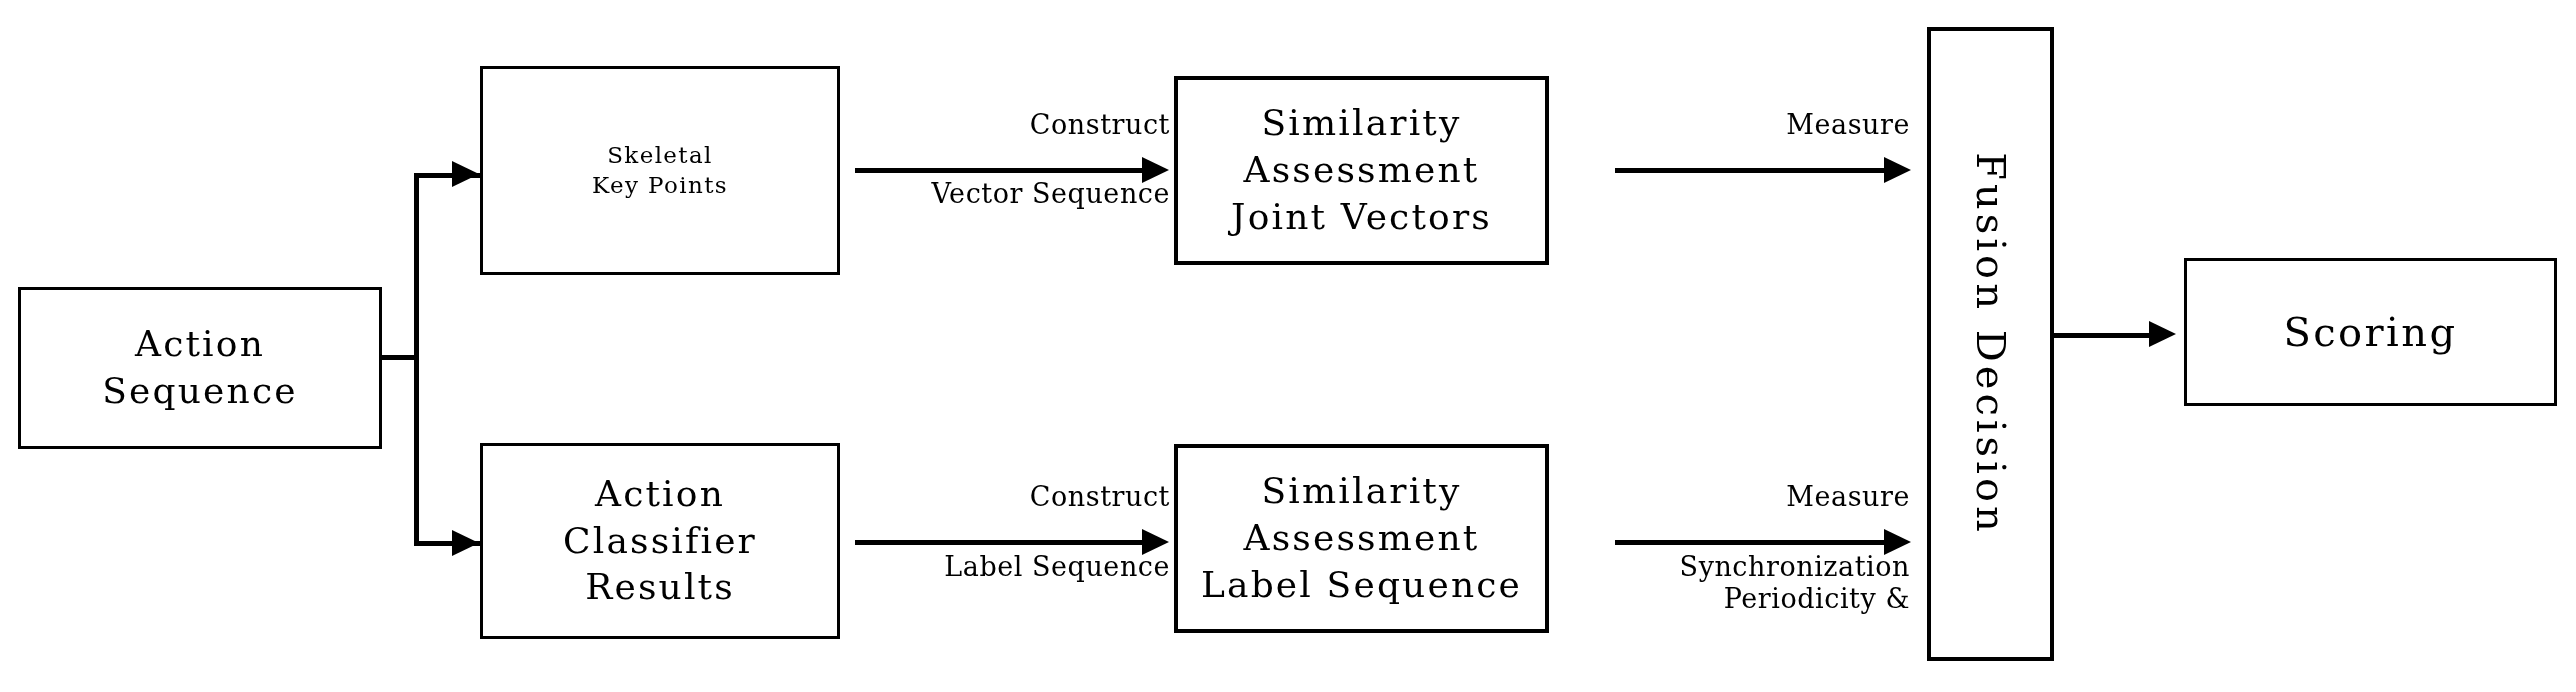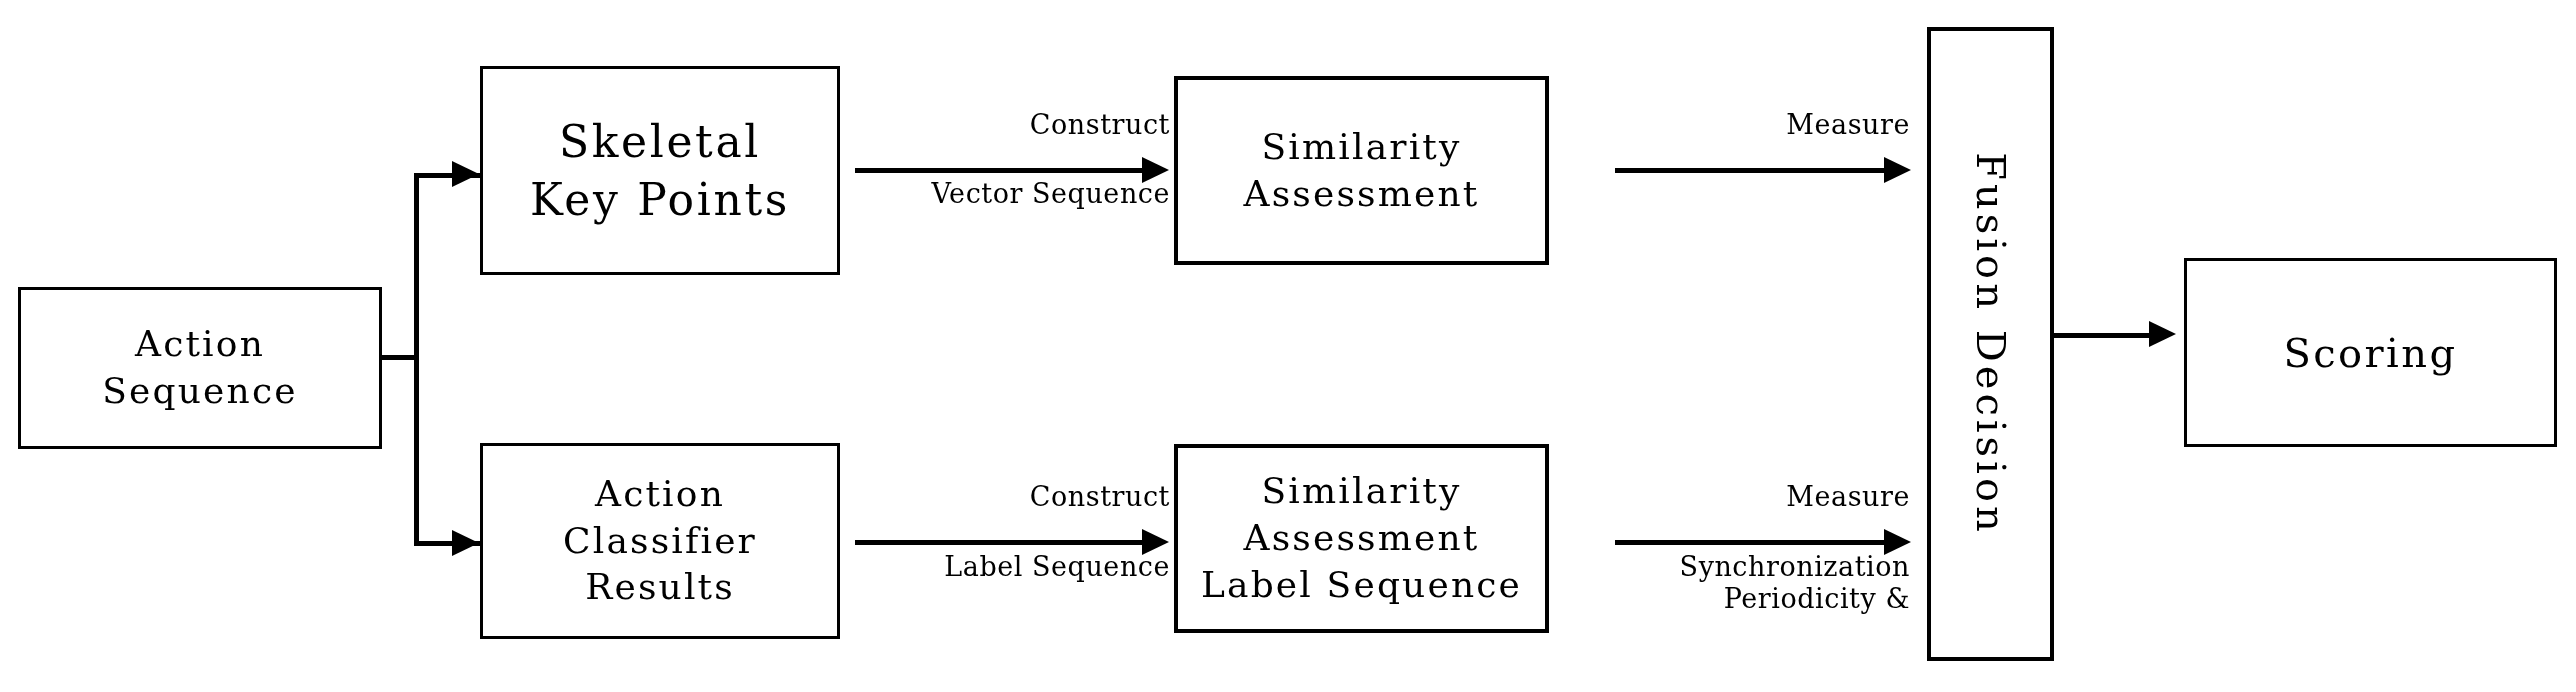--- a/index.html
+++ b/index.html
@@ -28,25 +28,25 @@
     align-items: center;
     justify-content: center;
     text-align: center;
     line-height: 1.30;
     letter-spacing: 0.06em;
     font-family: "DejaVu Serif", "Liberation Serif", serif;
   }
   .node .ln { display: block; white-space: nowrap; }
 
   #node-action-sequence { left: 18px;   top: 287px; width: 364px; height: 162px; font-size: 36px; }
-  #node-skeletal        { left: 480px;  top: 66px;  width: 360px; height: 209px; font-size: 44px; }
+  #node-skeletal        { left: 480px;  top: 66px;  width: 360px; height: 209px; font-size: 23px; }
   #node-sim-joint       { left: 1174px; top: 76px;  width: 375px; height: 189px; font-size: 36px; border-width: 4.5px; }
   #node-classifier      { left: 480px;  top: 443px; width: 360px; height: 196px; font-size: 36px; }
   #node-sim-label       { left: 1174px; top: 444px; width: 375px; height: 189px; font-size: 36px; border-width: 4.5px; }
-  #node-scoring         { left: 2184px; top: 258px; width: 373px; height: 189px; font-size: 40px; }
+  #node-scoring         { left: 2184px; top: 258px; width: 373px; height: 148px; font-size: 40px; }
 
   #node-fusion {
     left: 1927px; top: 27px; width: 127px; height: 634px;
     border-width: 4.5px;
     font-size: 40px;
   }
   #node-fusion .rot {
     transform: rotate(90deg);
     white-space: nowrap;
     letter-spacing: 0.10em;
@@ -111,20 +111,21 @@
   <div class="edgelabel" style="left:842px; top:109px; width:328px;">
     <span class="above">Construct</span>
   </div>
   <div class="edgelabel" style="left:842px; top:178px; width:328px;">
     <span class="below">Vector Sequence</span>
   </div>
 
   <div class="node" id="node-sim-joint">
     <span class="ln">Similarity</span>
     <span class="ln">Assessment</span>
+    <span class="ln">Joint Vectors</span>
   </div>
 
   <div class="hline" style="left:1615px; top:168px; width:273px;"></div>
   <div class="arrowhead" style="left:1884px; top:157px;"></div>
   <div class="edgelabel" style="left:1592px; top:109px; width:318px;">
     <span class="above">Measure</span>
   </div>
 
   <div class="node" id="node-classifier">
     <span class="ln">Action</span>

